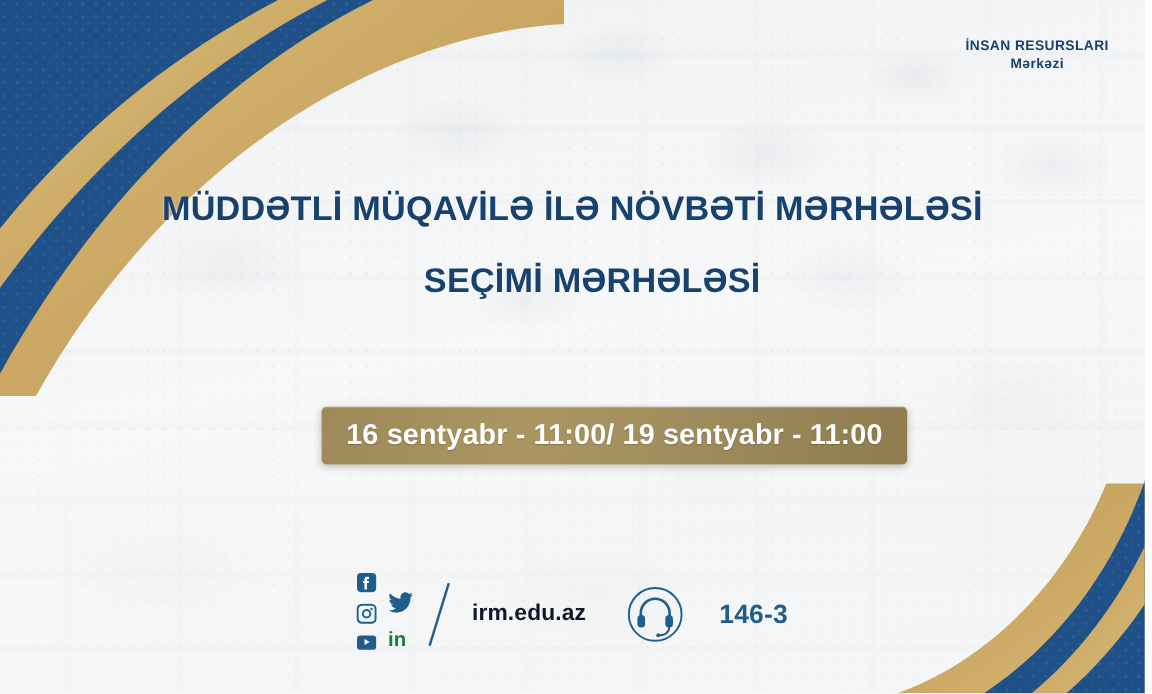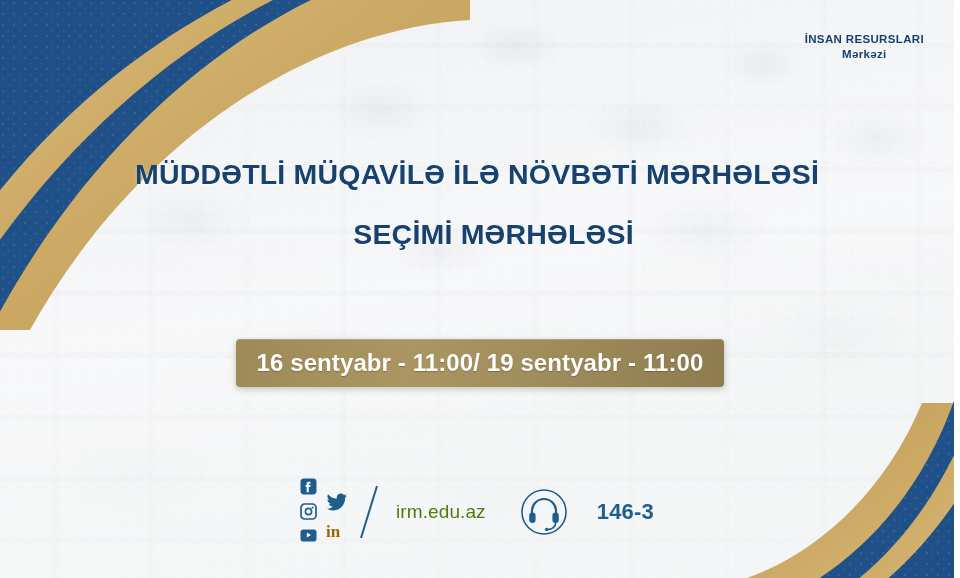--- a/index.html
+++ b/index.html
@@ -121,21 +121,21 @@
     letter-spacing: .2px;
     line-height: 1.0;
     text-shadow: 0 1px 2px rgba(255,255,255,.7);
   }
   .headline .ln1 { display: block; }
   .headline .ln2 { display: block; margin-top: 31px; padding-left: 33px; }
 
   
   .date-banner {
     position: absolute;
-    left: 236px;
+    left: 268px;
     top: 339px;
     width: 488px;
     height: 48px;
     border-radius: 4px;
     background: linear-gradient(100deg, #9d8a58 0%, #ab9663 35%, #a08d5d 62%, #8e7c4f 100%);
     box-shadow: 0 2px 6px rgba(60,50,25,.28), inset 0 1px 0 rgba(255,255,255,.18);
     display: flex;
     align-items: center;
     justify-content: center;
   }
@@ -171,23 +171,23 @@
   }
   .social-col.c2 { padding-top: 9px; gap: 7px; }
   .sicon { display: block; }
 
   .slash {
     margin: 0 13px 0 9px;
     display: block;
   }
 
   .site-url {
-    color: #4d7c0f;
+    color: #0f172a;
     font-size: 19px;
-    font-weight: normal;
+    font-weight: bold;
     letter-spacing: .1px;
     margin-right: 34px;
   }
 
   .hotline {
     display: flex;
     align-items: center;
     gap: 29px;
   }
   .hotline-num {
@@ -307,21 +307,21 @@
           </svg>
         </a>
       </div>
 
       <div class="social-col c2">
         <a class="sicon" href="#" aria-label="Twitter">
           <svg width="22" height="19" viewBox="0 0 22 19">
             <path d="M21.2 2.6c-.76.34-1.57.56-2.42.67.87-.53 1.54-1.36 1.85-2.35-.81.49-1.72.84-2.68 1.03A4.2 4.2 0 0 0 14.86.6c-2.33 0-4.21 1.92-4.21 4.29 0 .34.03.66.1.97C7.24 5.68 4.13 3.96 2.05 1.33a4.35 4.35 0 0 0-.57 2.16c0 1.49.74 2.8 1.87 3.57a4.1 4.1 0 0 1-1.9-.54v.05c0 2.08 1.45 3.81 3.38 4.21a4.1 4.1 0 0 1-1.9.07c.53 1.7 2.08 2.94 3.91 2.98A8.4 8.4 0 0 1 .6 15.6a11.8 11.8 0 0 0 6.48 1.94c7.78 0 12.03-6.57 12.03-12.27l-.01-.56c.83-.6 1.54-1.36 2.1-2.11z" fill="#1f5d8c"></path>
           </svg>
         </a>
-        <span class="sicon" style="color:#a16207;font-size:17px;font-weight:bold;line-height:1;font-family:Liberation Serif, serif;">in</span>
+        <span class="sicon" style="color:#15803d;font-size:17px;font-weight:bold;line-height:1;">in</span>
       </div>
     </div>
 
     <svg class="slash" width="26" height="56" viewBox="0 0 26 56">
       <line x1="20" y1="2" x2="4" y2="54" stroke="#1f5d8c" stroke-width="2"></line>
     </svg>
 
     <span class="site-url">irm.edu.az</span>
 
     <div class="hotline">

